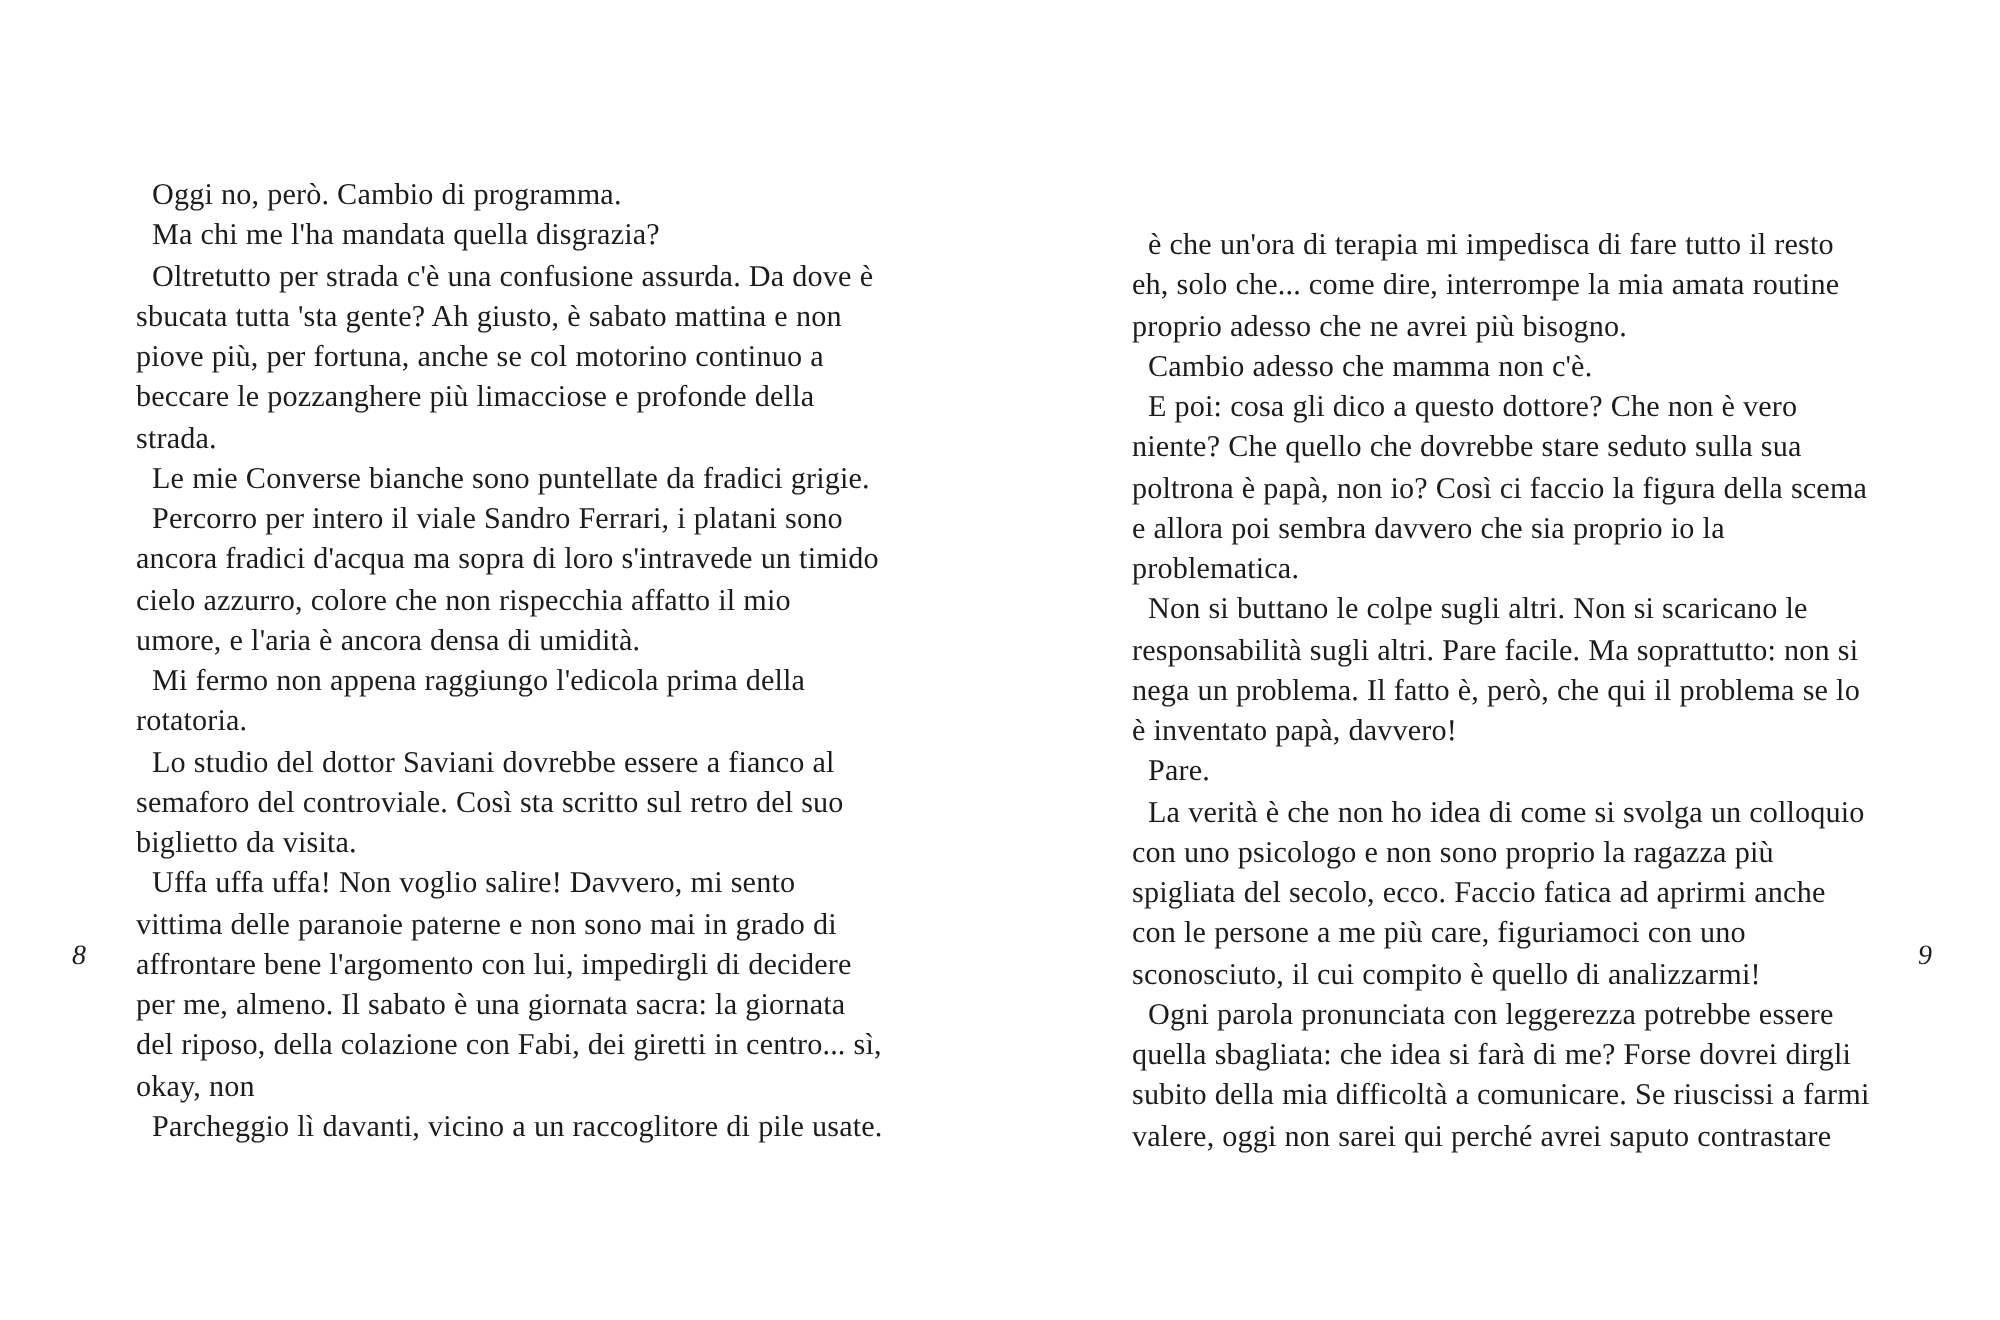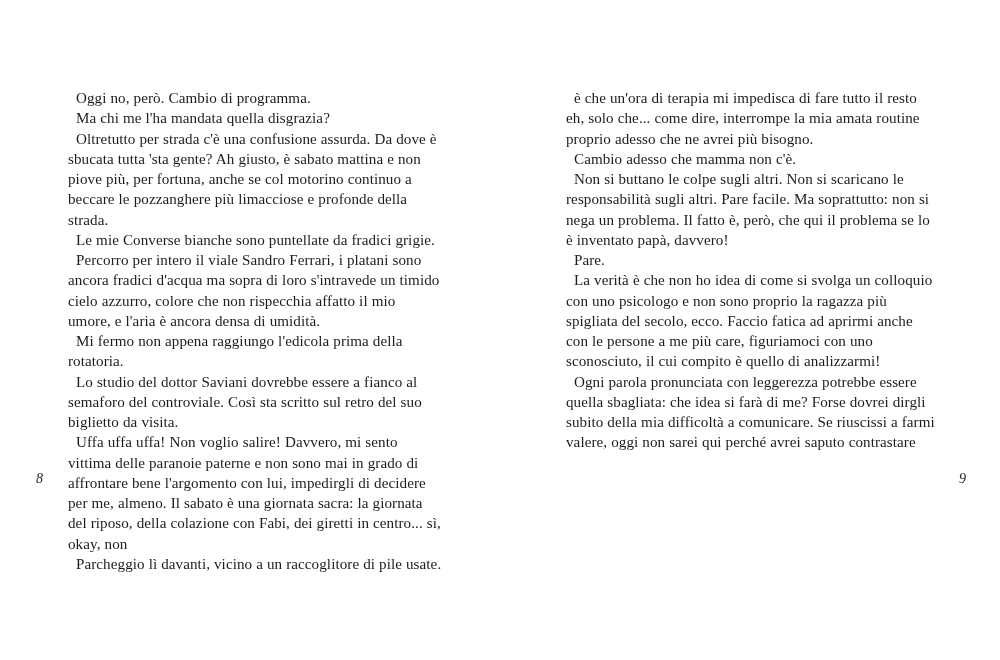--- a/index.html
+++ b/index.html
@@ -36,20 +36,21 @@
   }
 
   .page-left .text-block {
     left: 68px;
     width: 374px;
   }
 
   .page-right .text-block {
     left: 66px;
     width: 372px;
+    margin-top: 25px;
   }
 
   .para {
     margin: 0;
     font-size: 15.1px;
     line-height: 20.25px;
     text-indent: 8px;
     letter-spacing: 0.005em;
     word-spacing: 0.01em;
     color: #1c1c1c;
@@ -91,20 +92,21 @@
       <p class="para">Uffa uffa uffa! Non voglio salire! Davvero, mi sento vittima delle paranoie paterne e non sono mai in grado di affrontare bene l'argomento con lui, impedirgli di decidere per me, almeno. Il sabato è una giornata sacra: la giornata del riposo, della colazione con Fabi, dei giretti in centro... sì, okay, non</p>
       <p class="para">Parcheggio lì davanti, vicino a un raccoglitore di pile usate.</p>
     </div>
     <div class="folio">8</div>
   </div>
 
   <div class="page page-right">
     <div class="text-block">
       <p class="para">è che un'ora di terapia mi impedisca di fare tutto il resto eh, solo che... come dire, interrompe la mia amata routine proprio adesso che ne avrei più bisogno.</p>
       <p class="para">Cambio adesso che mamma non c'è.</p>
+      <p class="para">E poi: cosa gli dico a questo dottore? Che non è vero niente? Che quello che dovrebbe stare seduto sulla sua poltrona è papà, non io? Così ci faccio la figura della scema e allora poi sembra davvero che sia proprio io la problematica.</p>
       <p class="para">Non si buttano le colpe sugli altri. Non si scaricano le responsabilità sugli altri. Pare facile. Ma soprattutto: non si nega un problema. Il fatto è, però, che qui il problema se lo è inventato papà, davvero!</p>
       <p class="para">Pare.</p>
       <p class="para">La verità è che non ho idea di come si svolga un colloquio con uno psicologo e non sono proprio la ragazza più spigliata del secolo, ecco. Faccio fatica ad aprirmi anche con le persone a me più care, figuriamoci con uno sconosciuto, il cui compito è quello di analizzarmi!</p>
       <p class="para">Ogni parola pronunciata con leggerezza potrebbe essere quella sbagliata: che idea si farà di me? Forse dovrei dirgli subito della mia difficoltà a comunicare. Se riuscissi a farmi valere, oggi non sarei qui perché avrei saputo contrastare</p>
     </div>
     <div class="folio">9</div>
   </div>
 
 </div>
 

